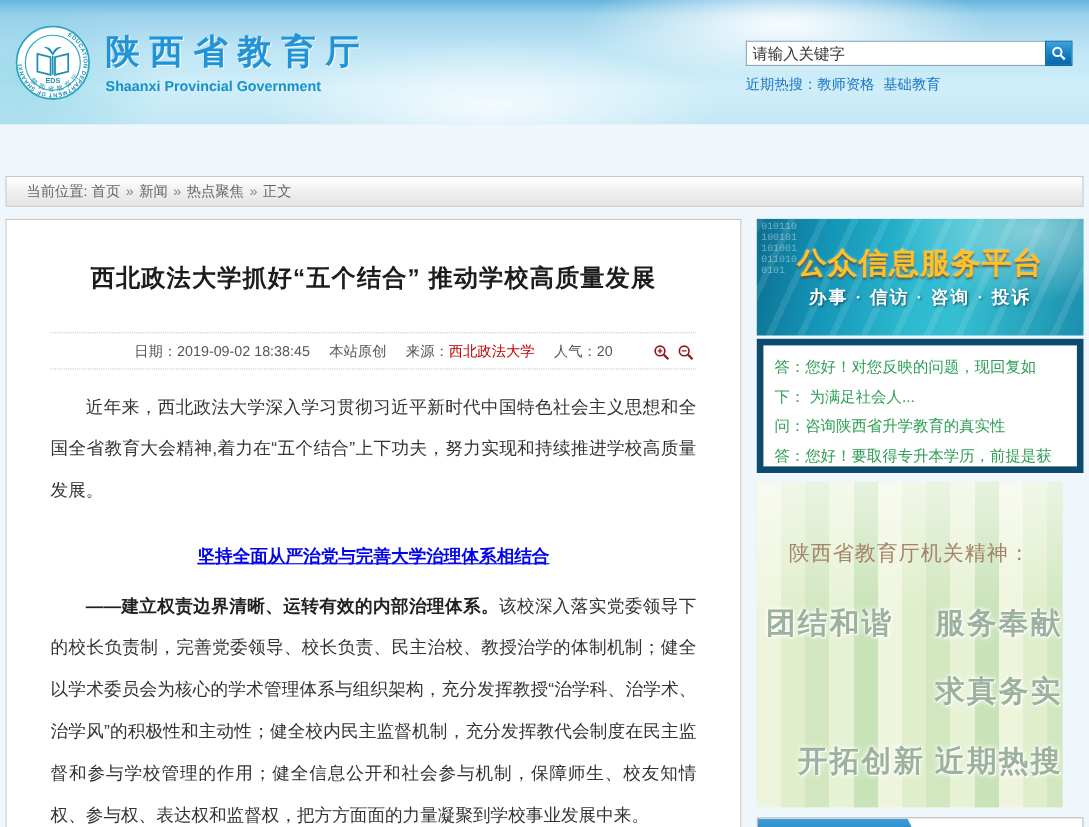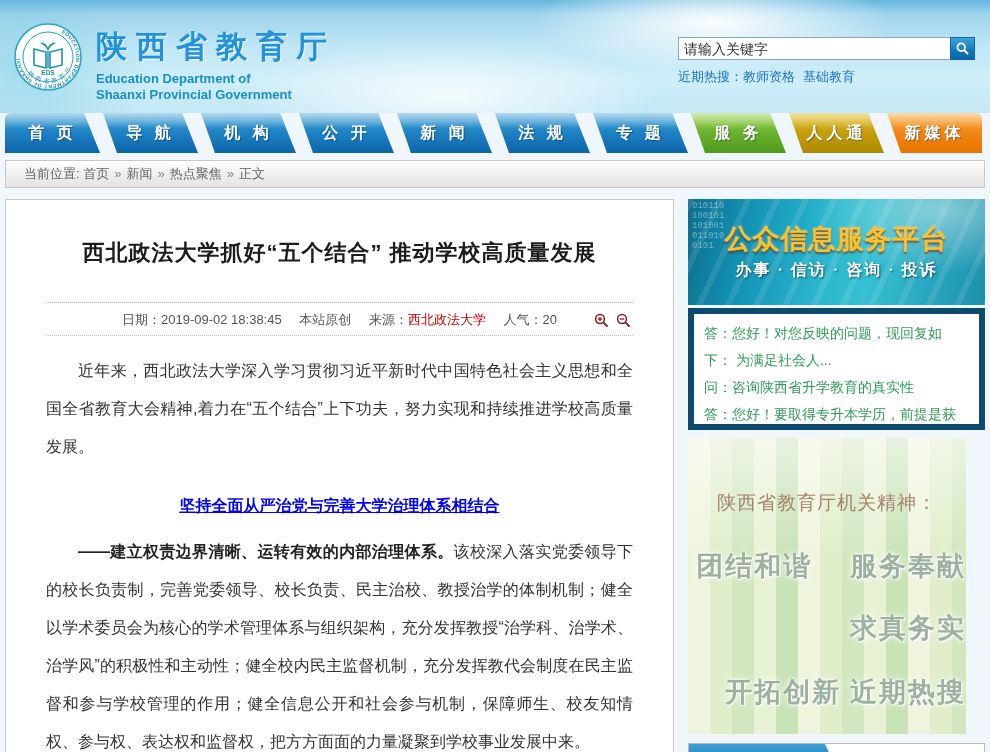--- a/index.html
+++ b/index.html
@@ -132,53 +132,40 @@
       <path d="M 20,26 L 32,29 L 32,45 L 20,42 Z" fill="none" stroke="#1d8fb0" stroke-width="1.6"></path>
       <path d="M 48,26 L 36,29 L 36,45 L 48,42 Z" fill="none" stroke="#1d8fb0" stroke-width="1.6"></path>
       <path d="M 34,28 C 31,22 28,21 26,20 C 30,19 33,22 34,25 C 35,22 38,19 42,20 C 40,21 37,22 34,28 Z" fill="#1d8fb0"></path>
       <line x1="34" y1="28" x2="34" y2="45" stroke="#1d8fb0" stroke-width="1.4"></line>
       <text x="34" y="52" text-anchor="middle" font-size="6.5" font-weight="bold" fill="#1d8fb0">EDS</text>
     </svg>
 
     <div class="brand">
       <div class="brand-cn">陕西省教育厅</div>
       <div class="brand-en">
-        <div>Education Department of</div>
         <div>Shaanxi Provincial Government</div>
       </div>
     </div>
 
     <div class="search-area">
       <div class="search-row">
         <input class="search-input" type="text" placeholder="请输入关键字" style="">
         <button class="search-btn">
           <svg width="13" height="13" viewBox="0 0 13 13">
             <circle cx="5.2" cy="5.2" r="3.8" fill="none" stroke="#ffffff" stroke-width="1.8"></circle>
             <line x1="8.2" y1="8.2" x2="12" y2="12" stroke="#ffffff" stroke-width="2"></line>
           </svg>
         </button>
       </div>
       <div class="hot-search">
         <span>近期热搜：</span><a>教师资格</a><a>基础教育</a>
       </div>
     </div>
   </div>
 
-  <div class="navbar">
-    <div class="tab tab-first tab-blue">首 页</div>
-    <div class="tab tab-blue">导 航</div>
-    <div class="tab tab-blue">机 构</div>
-    <div class="tab tab-blue">公 开</div>
-    <div class="tab tab-blue">新 闻</div>
-    <div class="tab tab-blue">法 规</div>
-    <div class="tab tab-blue">专 题</div>
-    <div class="tab tab-green">服 务</div>
-    <div class="tab tab-gold">人人通</div>
-    <div class="tab tab-last tab-orange">新媒体</div>
-  </div>
 
   <div class="breadcrumb">
     <span>当前位置:</span>
     <a>首页</a><span class="bc-sep">»</span><a>新闻</a><span class="bc-sep">»</span><a>热点聚焦</a><span class="bc-sep">»</span><a>正文</a>
   </div>
 
   <div class="article-panel">
     <h1 class="article-title">西北政法大学抓好“五个结合” 推动学校高质量发展</h1>
 
     <div class="article-meta">

